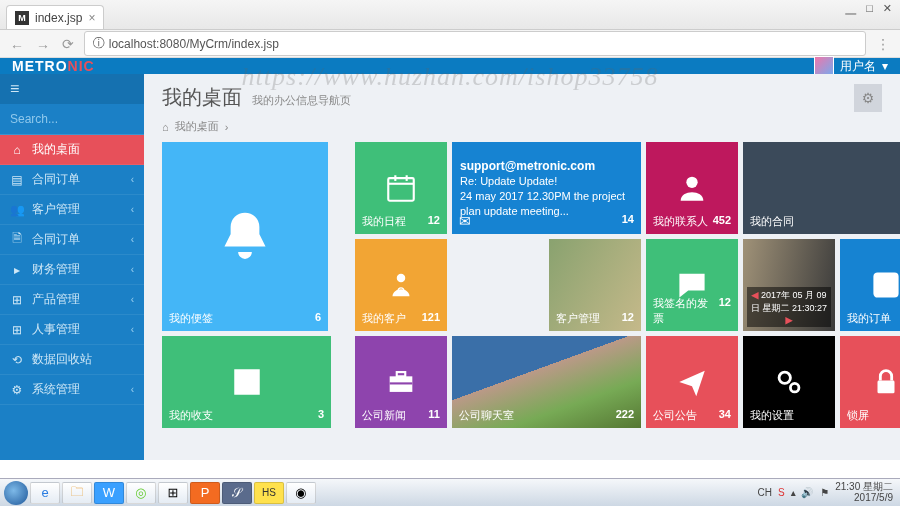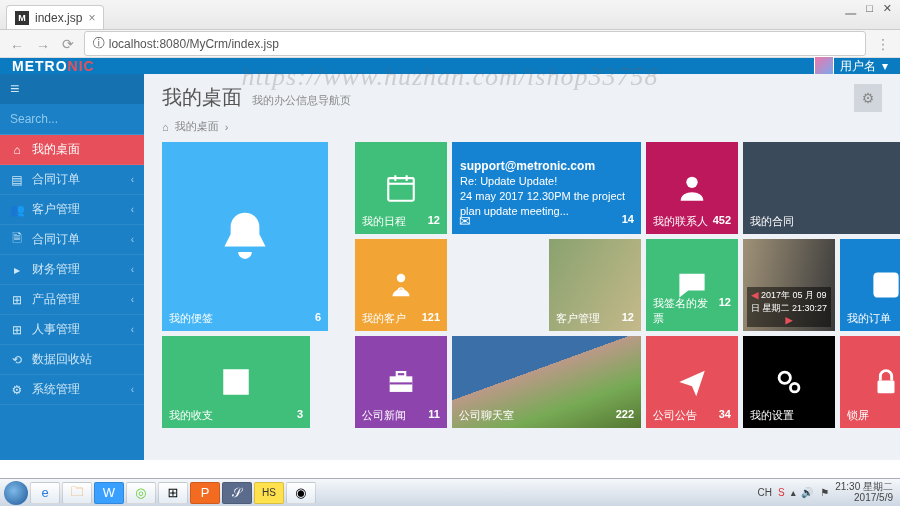--- a/index.html
+++ b/index.html
@@ -65,21 +65,21 @@
 .tiles { grid-template-columns:188px 92px 92px 92px 92px 92px 92px; }
 
 .t-cam { grid-column:6; }
 .t-order { grid-row:2; grid-column:7; background:#1683d2; }
 .t-rev { grid-row:3; grid-column:1; background:#3fbf79; }
 .t-news { grid-row:3; grid-column:2; background:#8e44ad; }
 .t-chat { grid-row:3; grid-column:3/span 2; background:#2a5; }
 .t-ann { grid-row:3; grid-column:5; background:#e7505a; }
 .t-set { grid-row:3; grid-column:6; background:#000000; }
 .t-lock { grid-row:3; grid-column:7; background:#e7505a; }
-.t-rev { width:148px; }
+.t-rev { width:169px; }
 
 .t-bell { width:166px; }
 
 .t-mail .mail-body { font-size:11px; line-height:1.35; }
 .t-mail .mail-body .from { font-weight:bold; font-size:12px; }
 
 .t-follow, .t-chat { background-size:cover; background-position:center; }
 .t-follow { background:linear-gradient(120deg,#89a26f,#c5b98a); }
 .t-chat { background:linear-gradient(160deg,#3a6fa8 0%,#3a6fa8 40%,#b98 40%,#7a5 70%,#573 100%); }
 .t-cam { background:linear-gradient(100deg,#a09278,#3a3a3a); }

